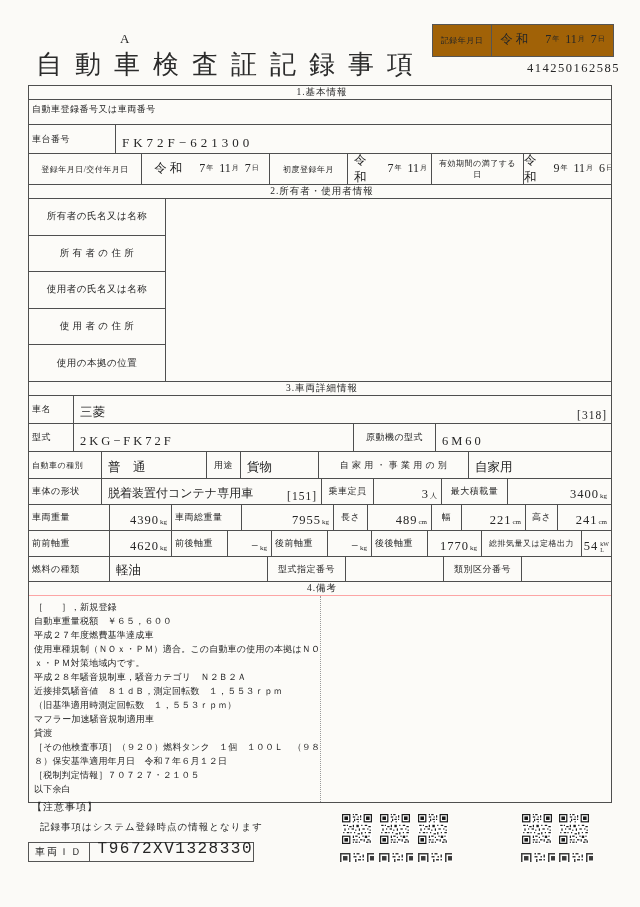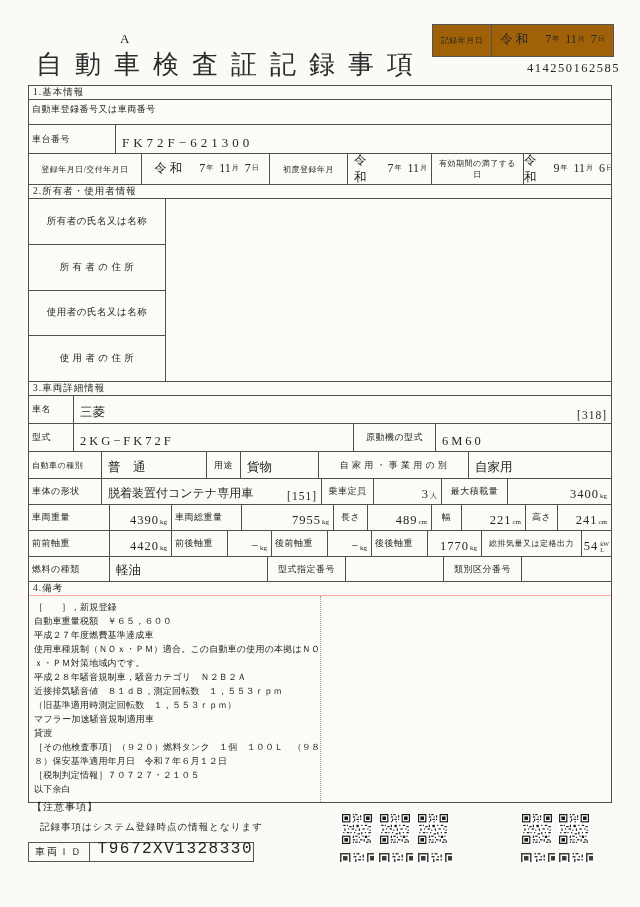--- a/index.html
+++ b/index.html
@@ -13,21 +13,21 @@
   
   .page-mark{position:absolute;left:120px;top:31px;font-size:13px;}
   .doc-title{position:absolute;left:36px;top:47px;font-size:26px;letter-spacing:13px;white-space:nowrap;color:#2b2b2b;}
   .record-date-box{position:absolute;left:432px;top:24px;width:180px;height:31px;border:1px solid #555;display:flex;background:#a16207;}
   .record-date-box .rlabel{width:58px;border-right:1px solid #555;font-size:8px;display:flex;align-items:center;justify-content:center;letter-spacing:0.5px;}
   .record-date-box .rval{flex:1;display:flex;align-items:center;justify-content:center;}
   .doc-number{position:absolute;left:527px;top:61px;font-size:12.5px;letter-spacing:1.5px;}
 
   
   .mtable{position:absolute;left:28px;top:85px;width:584px;border:1px solid #4f4f4f;background:#fcfbf8;box-sizing:border-box;}
-  .sec-head{height:13px;line-height:13px;font-size:9.5px;padding-left:4px;border-top:1px solid #4f4f4f;letter-spacing:1px;}
+  .sec-head{height:13px;line-height:13px;font-size:9.5px;padding-left:4px;border-top:1px solid #4f4f4f;letter-spacing:1px;text-align:center;}
   .mtable > .sec-head:first-child{border-top:none;}
   .trow{display:flex;border-top:1px solid #4f4f4f;box-sizing:border-box;}
   .trow .c{box-sizing:border-box;border-left:1px solid #4f4f4f;overflow:hidden;}
   .trow .c:first-child{border-left:none;}
   .lbl{font-size:9px;display:flex;align-items:center;padding:0 3px;letter-spacing:0.5px;}
   .lbl.center{justify-content:center;text-align:center;}
   .lbl.top{align-items:flex-start;padding-top:3px;}
   .lbl.small{font-size:8px;}
   .val{font-size:12.5px;display:flex;align-items:flex-end;padding:1px 4px 2px 6px;}
   .val.right{justify-content:flex-end;}
@@ -196,20 +196,21 @@
       </div>
     </div>
 
     <div class="sec-head">2.所有者・使用者情報</div>
     <div class="owner-block" style="height:182px">
       <div class="owner-labels">
         <div class="olbl">所有者の氏名又は名称</div>
         <div class="olbl">所 有 者 の 住 所</div>
         <div class="olbl">使用者の氏名又は名称</div>
         <div class="olbl">使 用 者 の 住 所</div>
+        <div class="olbl">使用の本拠の位置</div>
       </div>
       <div class="owner-values">
         <div class="oval"></div>
         <div class="oval"></div>
         <div class="oval"></div>
         <div class="oval"></div>
         <div class="oval"></div>
       </div>
     </div>
 
@@ -275,21 +276,21 @@
         </div>
       <div class="c lbl center" style="width:32px">高さ</div>
       <div class="c val right" style="flex:1">
           <span class="num">241</span>
           <span class="u">cm</span>
         </div>
     </div>
     <div class="trow" style="height:26px">
       <div class="c lbl" style="width:80px">前前軸重</div>
       <div class="c val right" style="width:62px">
-          <span class="num">4420</span>
+          <span class="num">4620</span>
           <span class="u">kg</span>
         </div>
       <div class="c lbl" style="width:56px">前後軸重</div>
       <div class="c val right" style="width:44px">
           <span class="num">−</span>
           <span class="u">kg</span>
         </div>
       <div class="c lbl" style="width:56px">後前軸重</div>
       <div class="c val right" style="width:44px">
           <span class="num">−</span>

